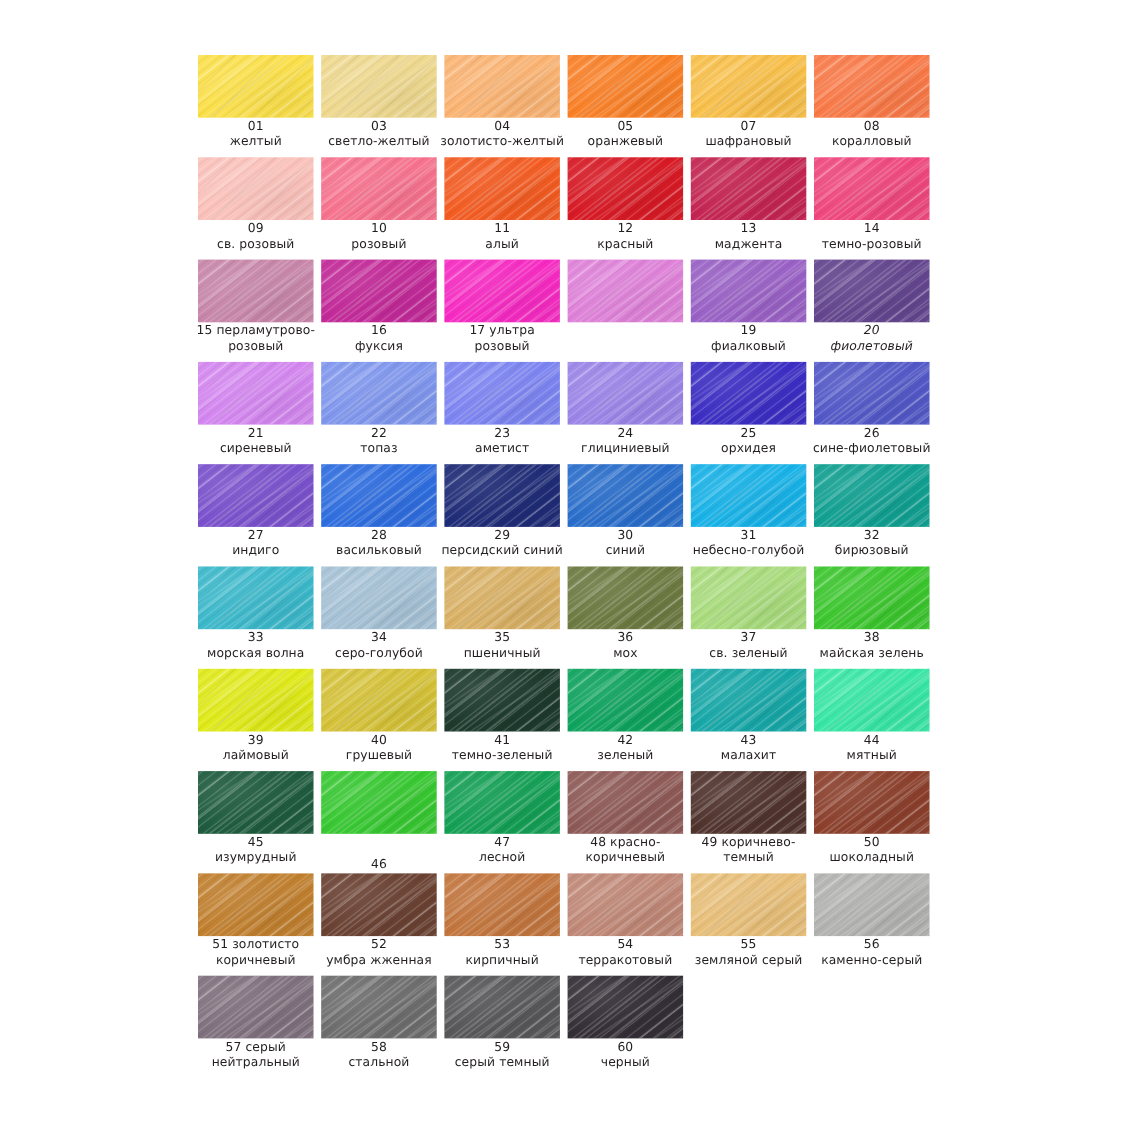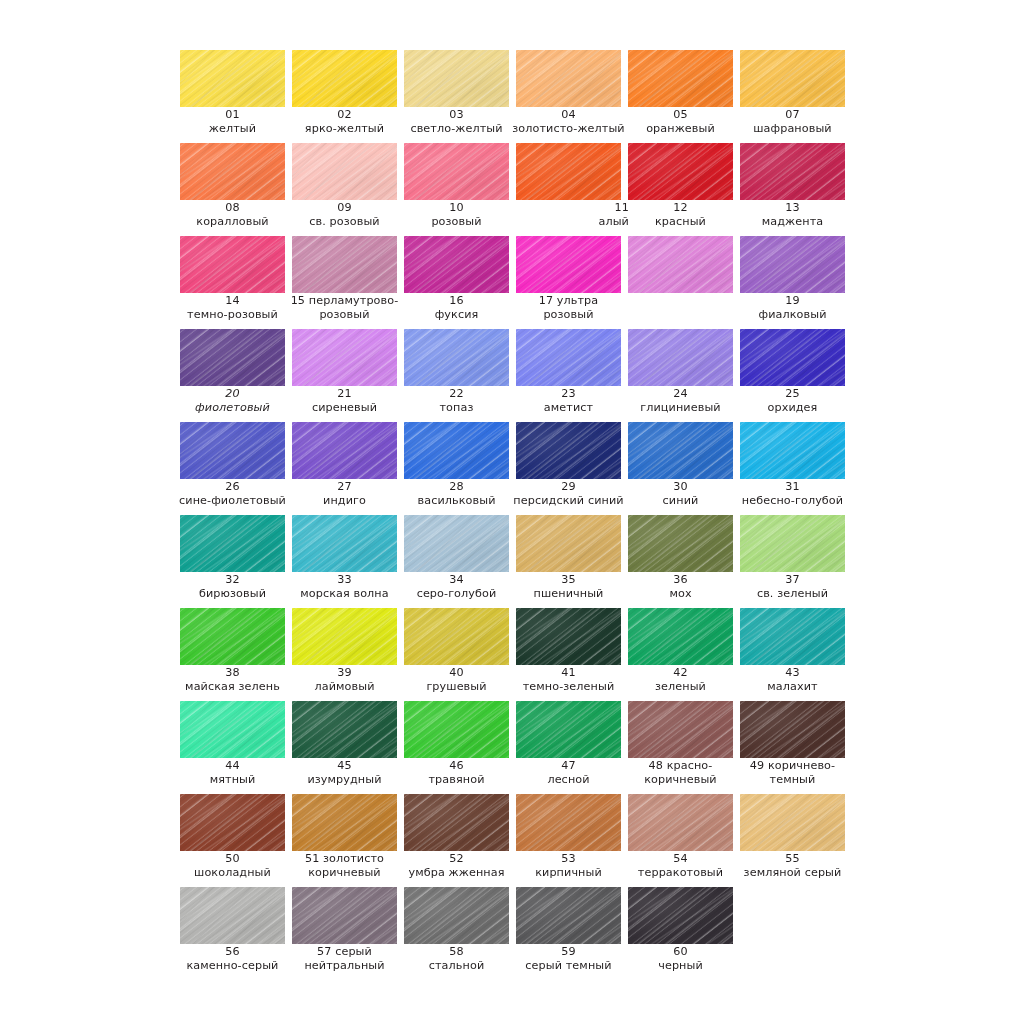--- a/index.html
+++ b/index.html
@@ -113,27 +113,20 @@
 <div id="palette-sheet">
   <div id="swatch-grid">
       <div class="swatch-cell">
         <div class="swatch-chip" style="background-color: rgb(251, 224, 74);"></div>
         <div class="swatch-caption" style="color: rgb(35, 31, 32);">
           <span class="cap-line">01</span>
           <span class="cap-line">желтый</span>
         </div>
       </div>
       <div class="swatch-cell">
-        <div class="swatch-chip" style="background-color: rgb(252, 217, 42);"></div>
-        <div class="swatch-caption" style="color: rgb(35, 31, 32);">
-          <span class="cap-line">02</span>
-          <span class="cap-line">ярко-желтый</span>
-        </div>
-      </div>
-      <div class="swatch-cell">
         <div class="swatch-chip" style="background-color: rgb(239, 217, 143);"></div>
         <div class="swatch-caption" style="color: rgb(35, 31, 32);">
           <span class="cap-line">03</span>
           <span class="cap-line">светло-желтый</span>
         </div>
       </div>
       <div class="swatch-cell">
         <div class="swatch-chip" style="background-color: rgb(251, 180, 115);"></div>
         <div class="swatch-caption" style="color: rgb(35, 31, 32);">
           <span class="cap-line">04</span>
@@ -170,21 +163,21 @@
       </div>
       <div class="swatch-cell">
         <div class="swatch-chip" style="background-color: rgb(247, 115, 142);"></div>
         <div class="swatch-caption" style="color: rgb(35, 31, 32);">
           <span class="cap-line">10</span>
           <span class="cap-line">розовый</span>
         </div>
       </div>
       <div class="swatch-cell">
         <div class="swatch-chip" style="background-color: rgb(244, 92, 34);"></div>
-        <div class="swatch-caption" style="color: rgb(35, 31, 32); text-align: right;">
+        <div class="swatch-caption" style="color: rgb(35, 31, 32);">
           <span class="cap-line">11</span>
           <span class="cap-line">алый</span>
         </div>
       </div>
       <div class="swatch-cell">
         <div class="swatch-chip" style="background-color: rgb(216, 26, 37);"></div>
         <div class="swatch-caption" style="color: rgb(35, 31, 32);">
           <span class="cap-line">12</span>
           <span class="cap-line">красный</span>
         </div>
@@ -415,21 +408,21 @@
       </div>
       <div class="swatch-cell">
         <div class="swatch-chip" style="background-color: rgb(31, 92, 63);"></div>
         <div class="swatch-caption" style="color: rgb(35, 31, 32);">
           <span class="cap-line">45</span>
           <span class="cap-line">изумрудный</span>
         </div>
       </div>
       <div class="swatch-cell">
         <div class="swatch-chip" style="background-color: rgb(56, 201, 50);"></div>
-        <div class="swatch-caption" style="color: rgb(35, 31, 32);">
+        <div class="swatch-caption" style="color: rgb(35, 31, 32); margin-top: 20px;">
           <span class="cap-line">46</span>
           <span class="cap-line">травяной</span>
         </div>
       </div>
       <div class="swatch-cell">
         <div class="swatch-chip" style="background-color: rgb(20, 160, 85);"></div>
         <div class="swatch-caption" style="color: rgb(35, 31, 32);">
           <span class="cap-line">47</span>
           <span class="cap-line">лесной</span>
         </div>

